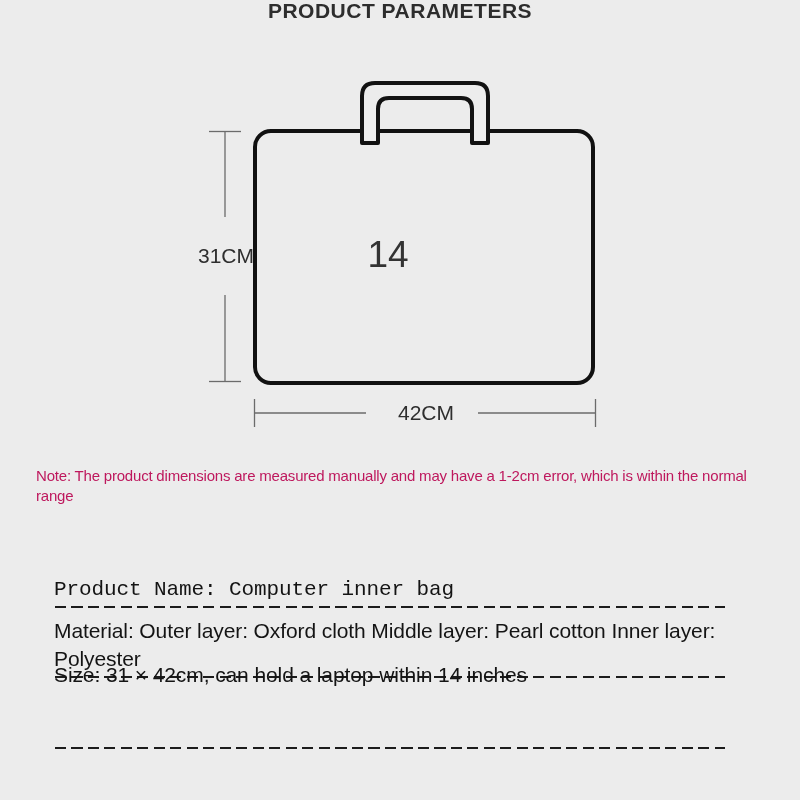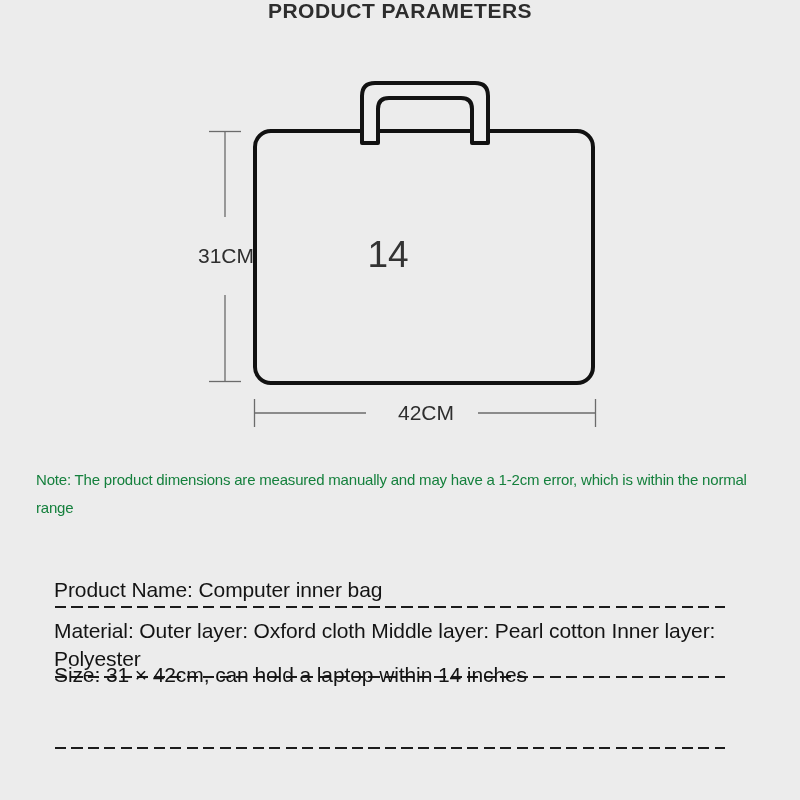--- a/index.html
+++ b/index.html
@@ -34,34 +34,34 @@
     position: absolute;
     top: 0;
     left: 0;
   }
   .note {
     position: absolute;
     left: 36px;
     top: 466px;
     width: 740px;
     font-size: 15px;
-    line-height: 28px;
-    color: #15803d;
+    line-height: 20px;
+    color: #be185d;
     letter-spacing: -0.2px;
   }
   .details-text {
     position: absolute;
     left: 54px;
     width: 676px;
     font-size: 21px;
     line-height: 28px;
     color: #141414;
     letter-spacing: -0.1px;
   }
-  .row-product { top: 576px; }
+  .row-product { top: 576px; font-family: Liberation Mono, monospace; }
   .row-material { top: 617px; }
   .row-size { top: 661px; }
   .dash-sep {
     position: absolute;
     left: 55px;
     width: 670px;
     height: 2px;
     background-image: repeating-linear-gradient(90deg,
       #1c1c1c 0, #1c1c1c 11px, transparent 11px, transparent 16.5px);
   }

